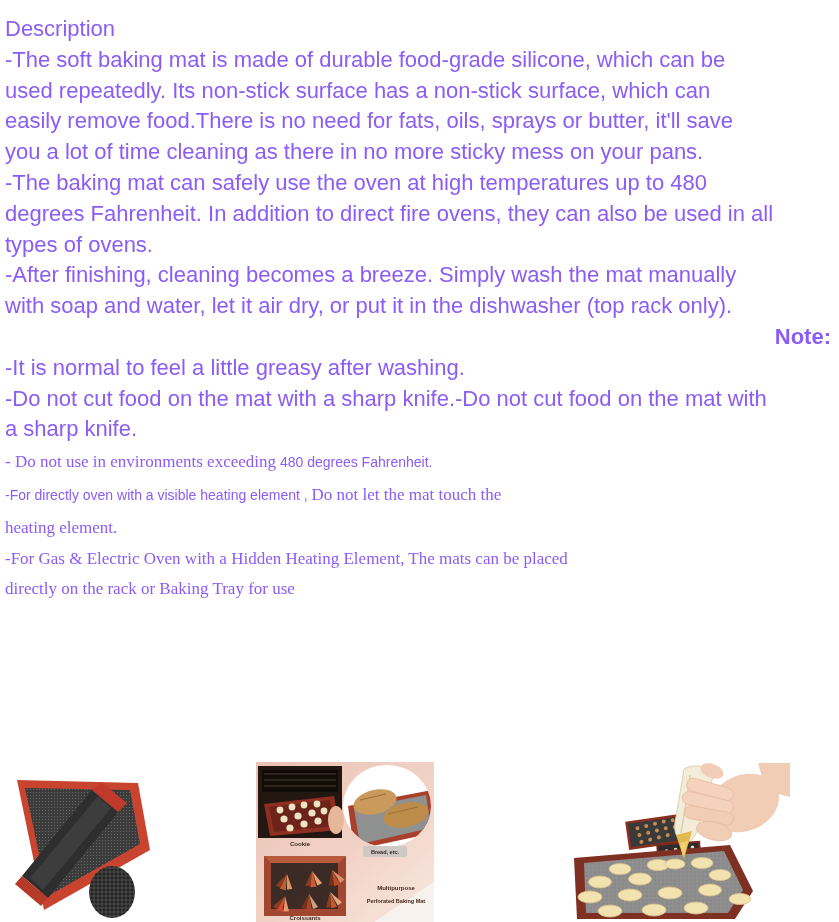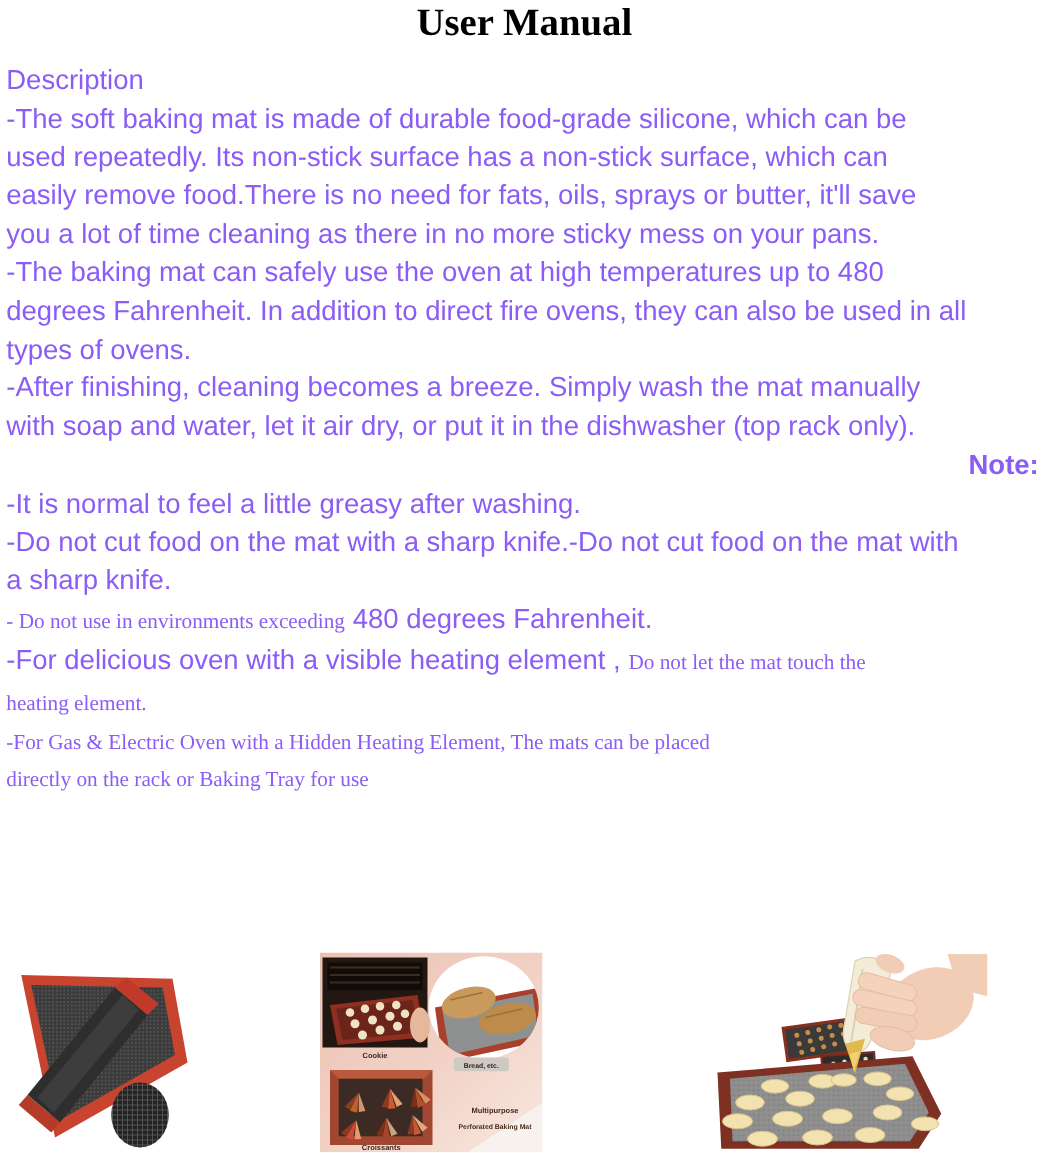--- a/index.html
+++ b/index.html
@@ -31,53 +31,52 @@
     white-space:pre-line;
     color:#8b5cf6;
   }
   .bold{font-weight:bold;text-align:right;}
   .serif-seg{
     font-family:"Liberation Serif", serif;
     font-size:17px;
   }
   .sans-seg{
     font-family:"Liberation Sans", sans-serif;
-    font-size:22px;
+    font-size:14px;
   }
   .photo{
     position:absolute;
     margin:0;padding:0;
   }
   .photo svg{display:block;}
   svg text{font-family:"Liberation Sans", sans-serif;}
 </style>
 </head>
 <body>
 
 <div class="page">
 
-  <h1 class="title">User Manual</h1>
 
   <div class="content">
     <p class="para">Description</p>
     <p class="para">-The soft baking mat is made of durable food-grade silicone, which can be
 used repeatedly. Its non-stick surface has a non-stick surface, which can
 easily remove food.There is no need for fats, oils, sprays or butter, it'll save
 you a lot of time cleaning as there in no more sticky mess on your pans.</p>
     <p class="para">-The baking mat can safely use the oven at high temperatures up to 480
 degrees Fahrenheit. In addition to direct fire ovens, they can also be used in all
 types of ovens.</p>
     <p class="para">-After finishing, cleaning becomes a breeze. Simply wash the mat manually
 with soap and water, let it air dry, or put it in the dishwasher (top rack only).</p>
     <p class="para bold">Note:</p>
     <p class="para">-It is normal to feel a little greasy after washing.</p>
     <p class="para">-Do not cut food on the mat with a sharp knife.-Do not cut food on the mat with
 a sharp knife.</p>
     <p class="para"><span class="serif-seg">- Do not use in environments exceeding</span><span class="sans-seg"> 480 degrees Fahrenheit.</span></p>
-    <p class="para"><span class="sans-seg">-For delicious oven with a visible heating element , </span><span class="serif-seg">Do not let the mat touch the</span><br><span class="serif-seg">heating element.</span></p>
+    <p class="para"><span class="sans-seg">-For directly oven with a visible heating element , </span><span class="serif-seg">Do not let the mat touch the</span><br><span class="serif-seg">heating element.</span></p>
     <p class="para serif-seg">-For Gas &amp; Electric Oven with a Hidden Heating Element, The mats can be placed
 directly on the rack or Baking Tray for use</p>
   </div>
 
   <figure class="photo" style="left:8px;top:770px;">
     <svg width="152" height="150" viewBox="0 0 152 150">
       <defs>
         <pattern id="mesh1" width="3" height="3" patternUnits="userSpaceOnUse">
           <rect width="3" height="3" fill="#3b3b3b"></rect>
           <circle cx="1.5" cy="1.5" r="0.6" fill="#707070"></circle>

